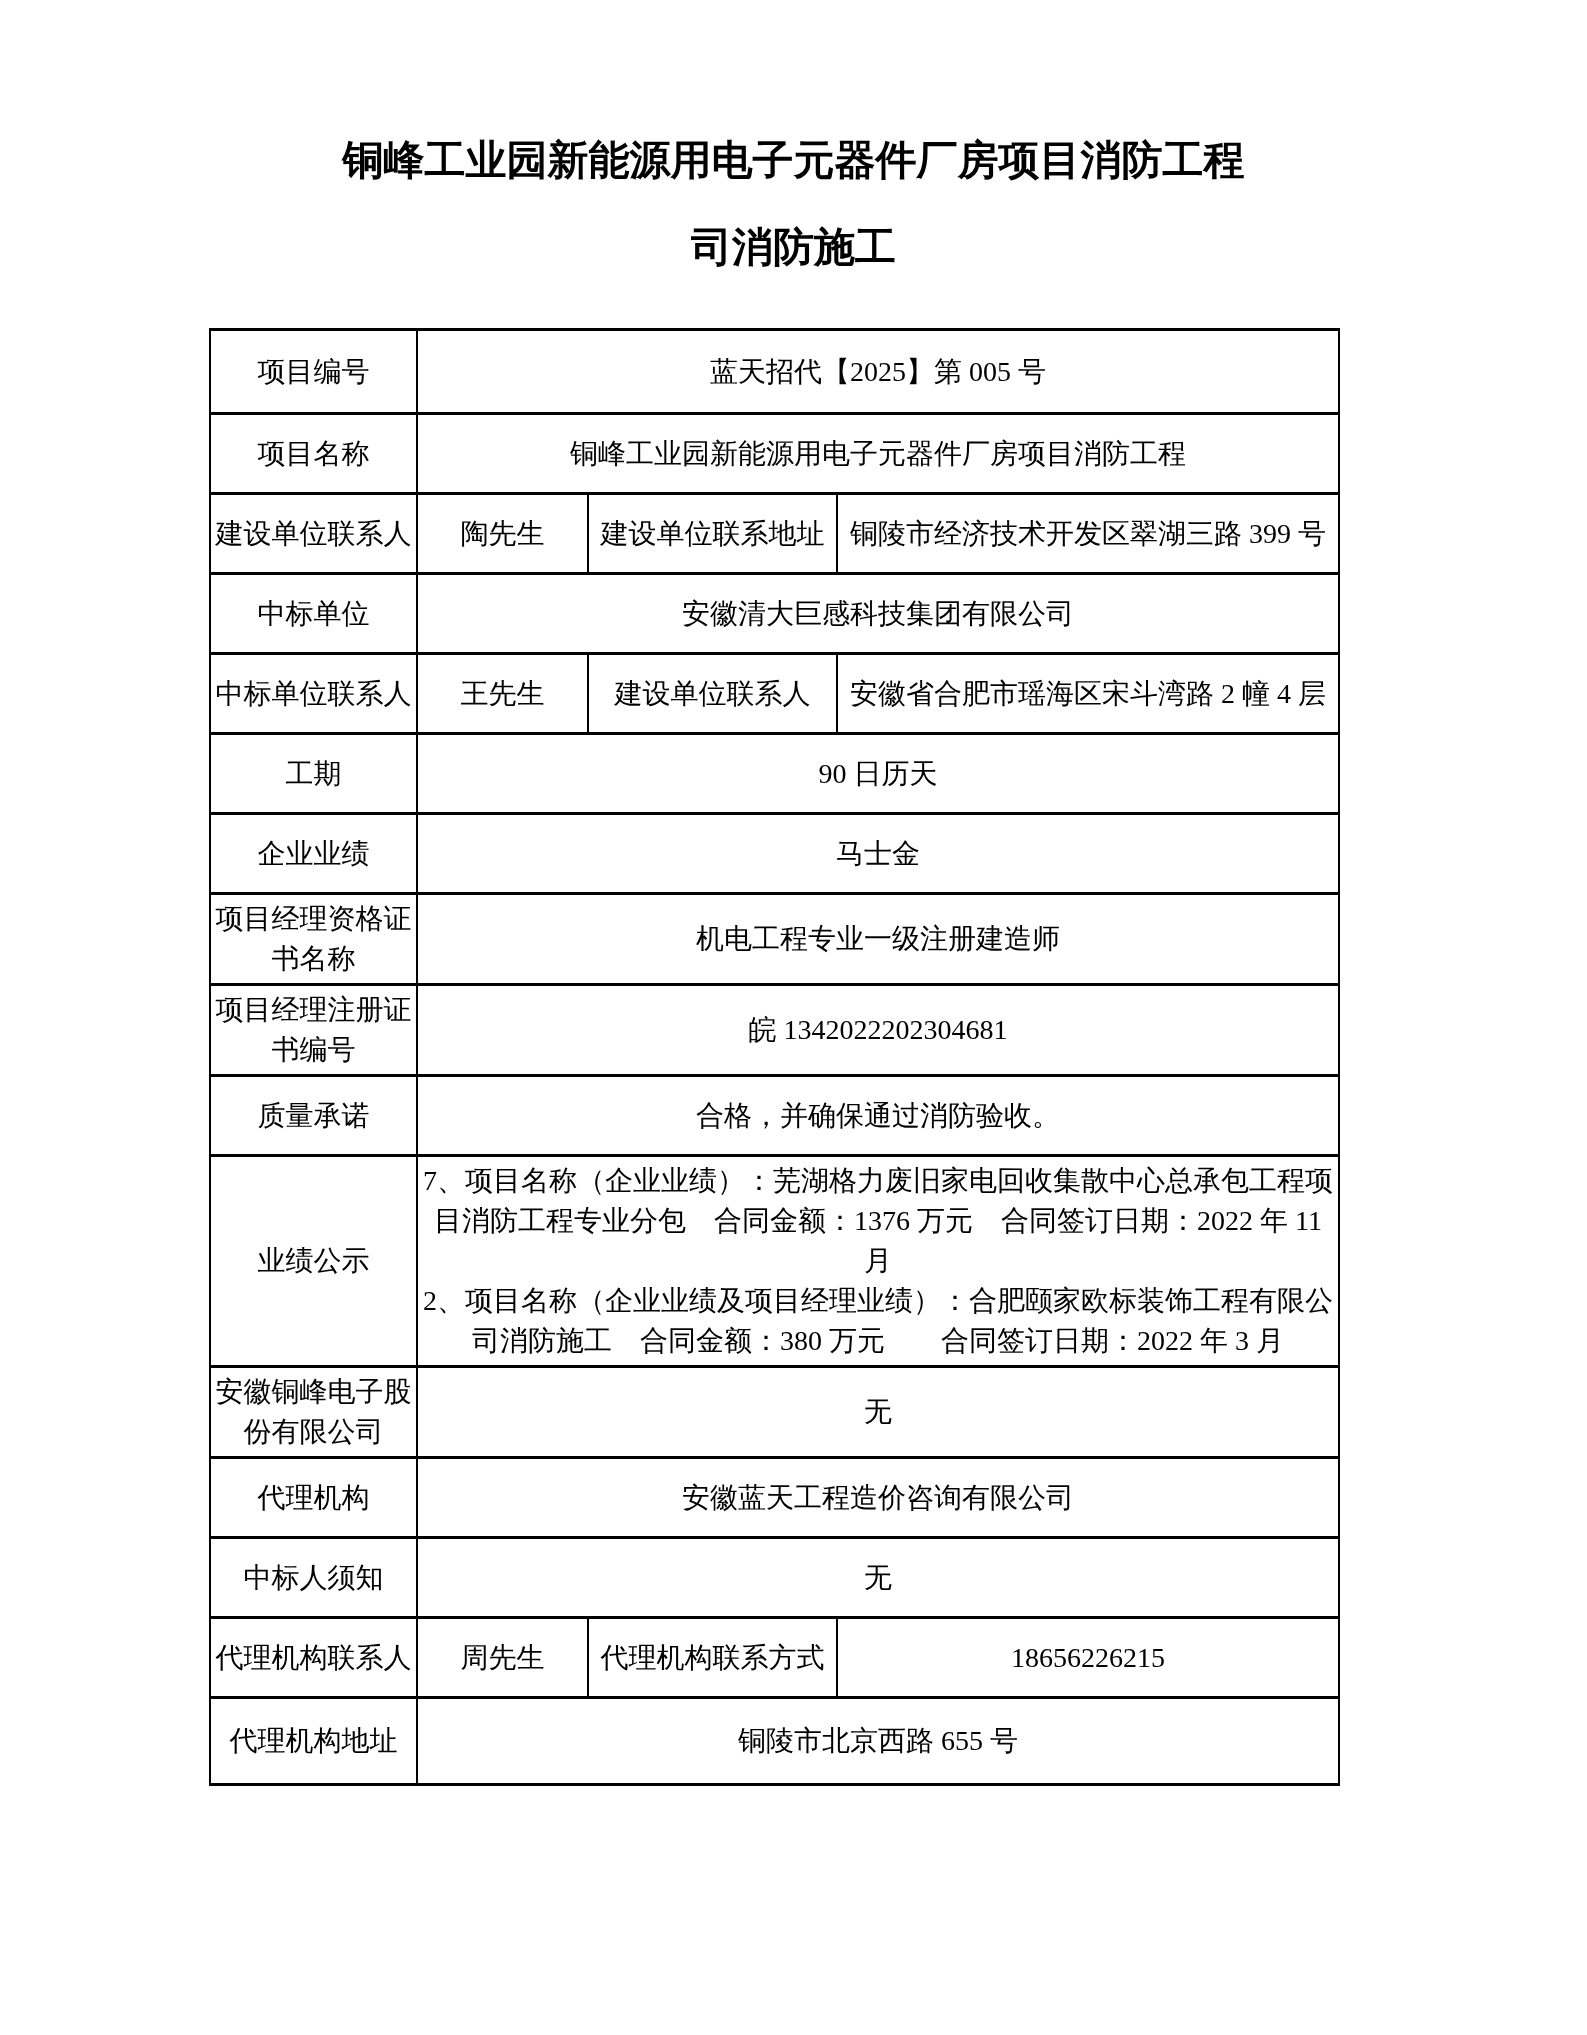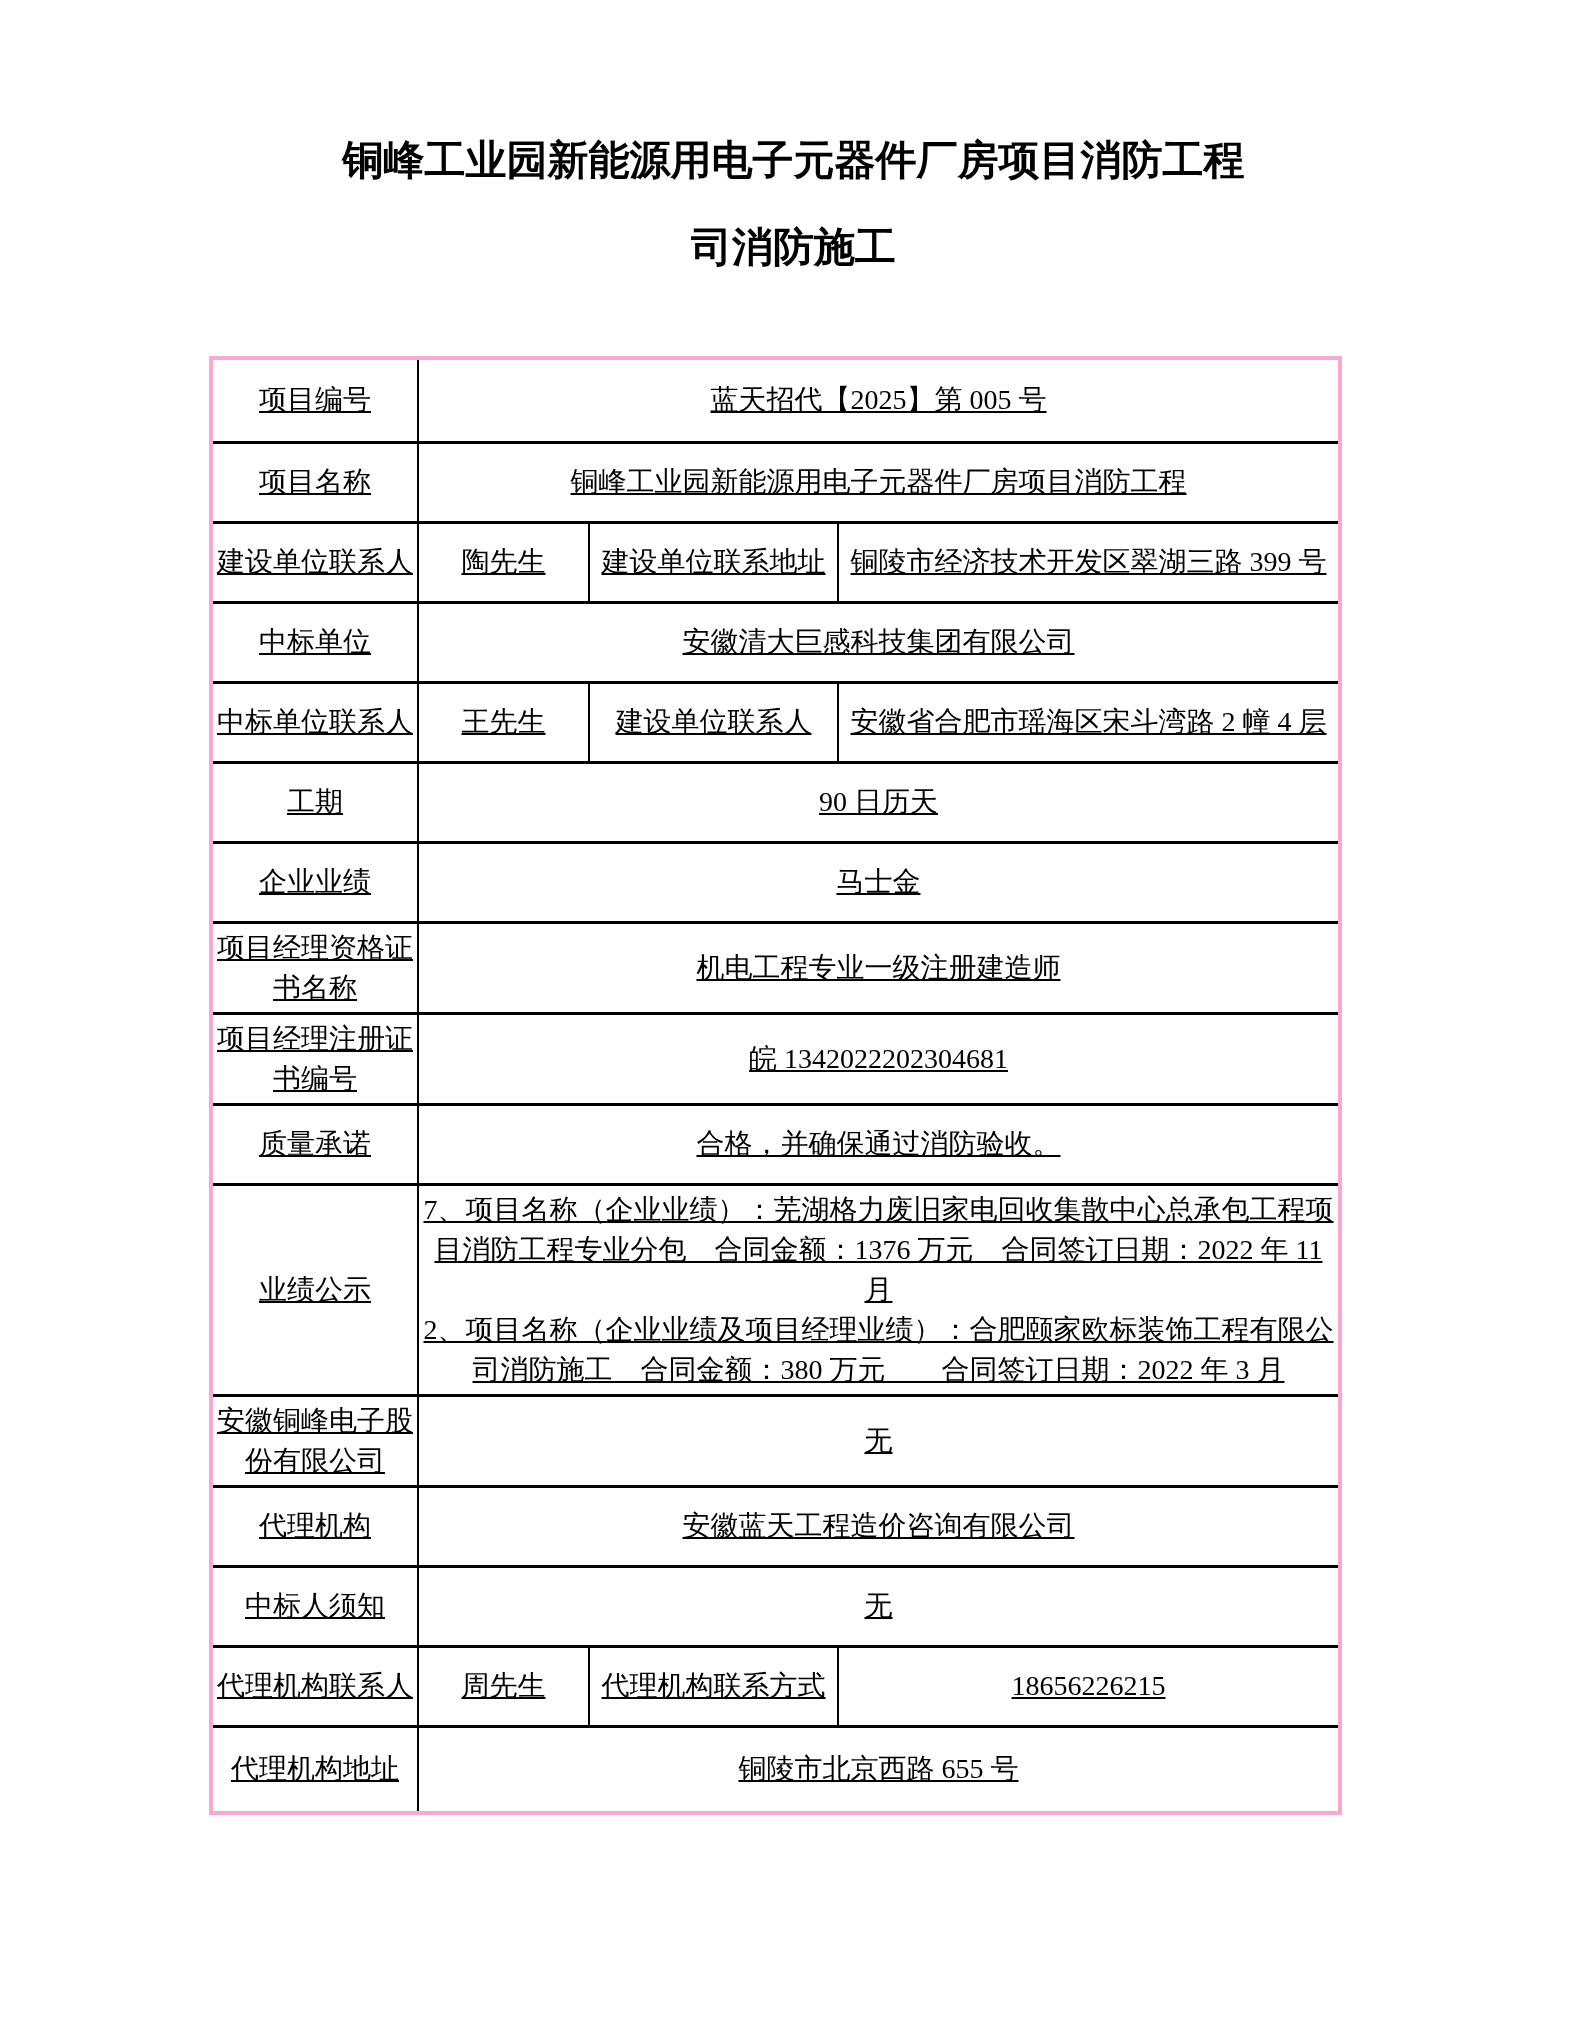--- a/index.html
+++ b/index.html
@@ -21,23 +21,22 @@
     line-height: 49px;
   }
   #title-line1 { padding-top: 136px; }
   #title-line2 { margin-top: 38px; }
 
   table.bid-table {
     border-collapse: collapse;
     table-layout: fixed;
     width: 1129px;
     margin-left: 209px;
-    margin-top: 84px;
-    border: 4px solid #f9a8d4;
-    text-decoration: underline;
+    margin-top: 56px;
+    border: 1px solid #f9a8d4;
   }
   table.bid-table td {
     border-left: 2px solid #000;
     border-right: 2px solid #000;
     border-top: 3px solid #000;
     border-bottom: 3px solid #000;
     text-align: center;
     vertical-align: middle;
     font-size: 28px;
     line-height: 40px;

